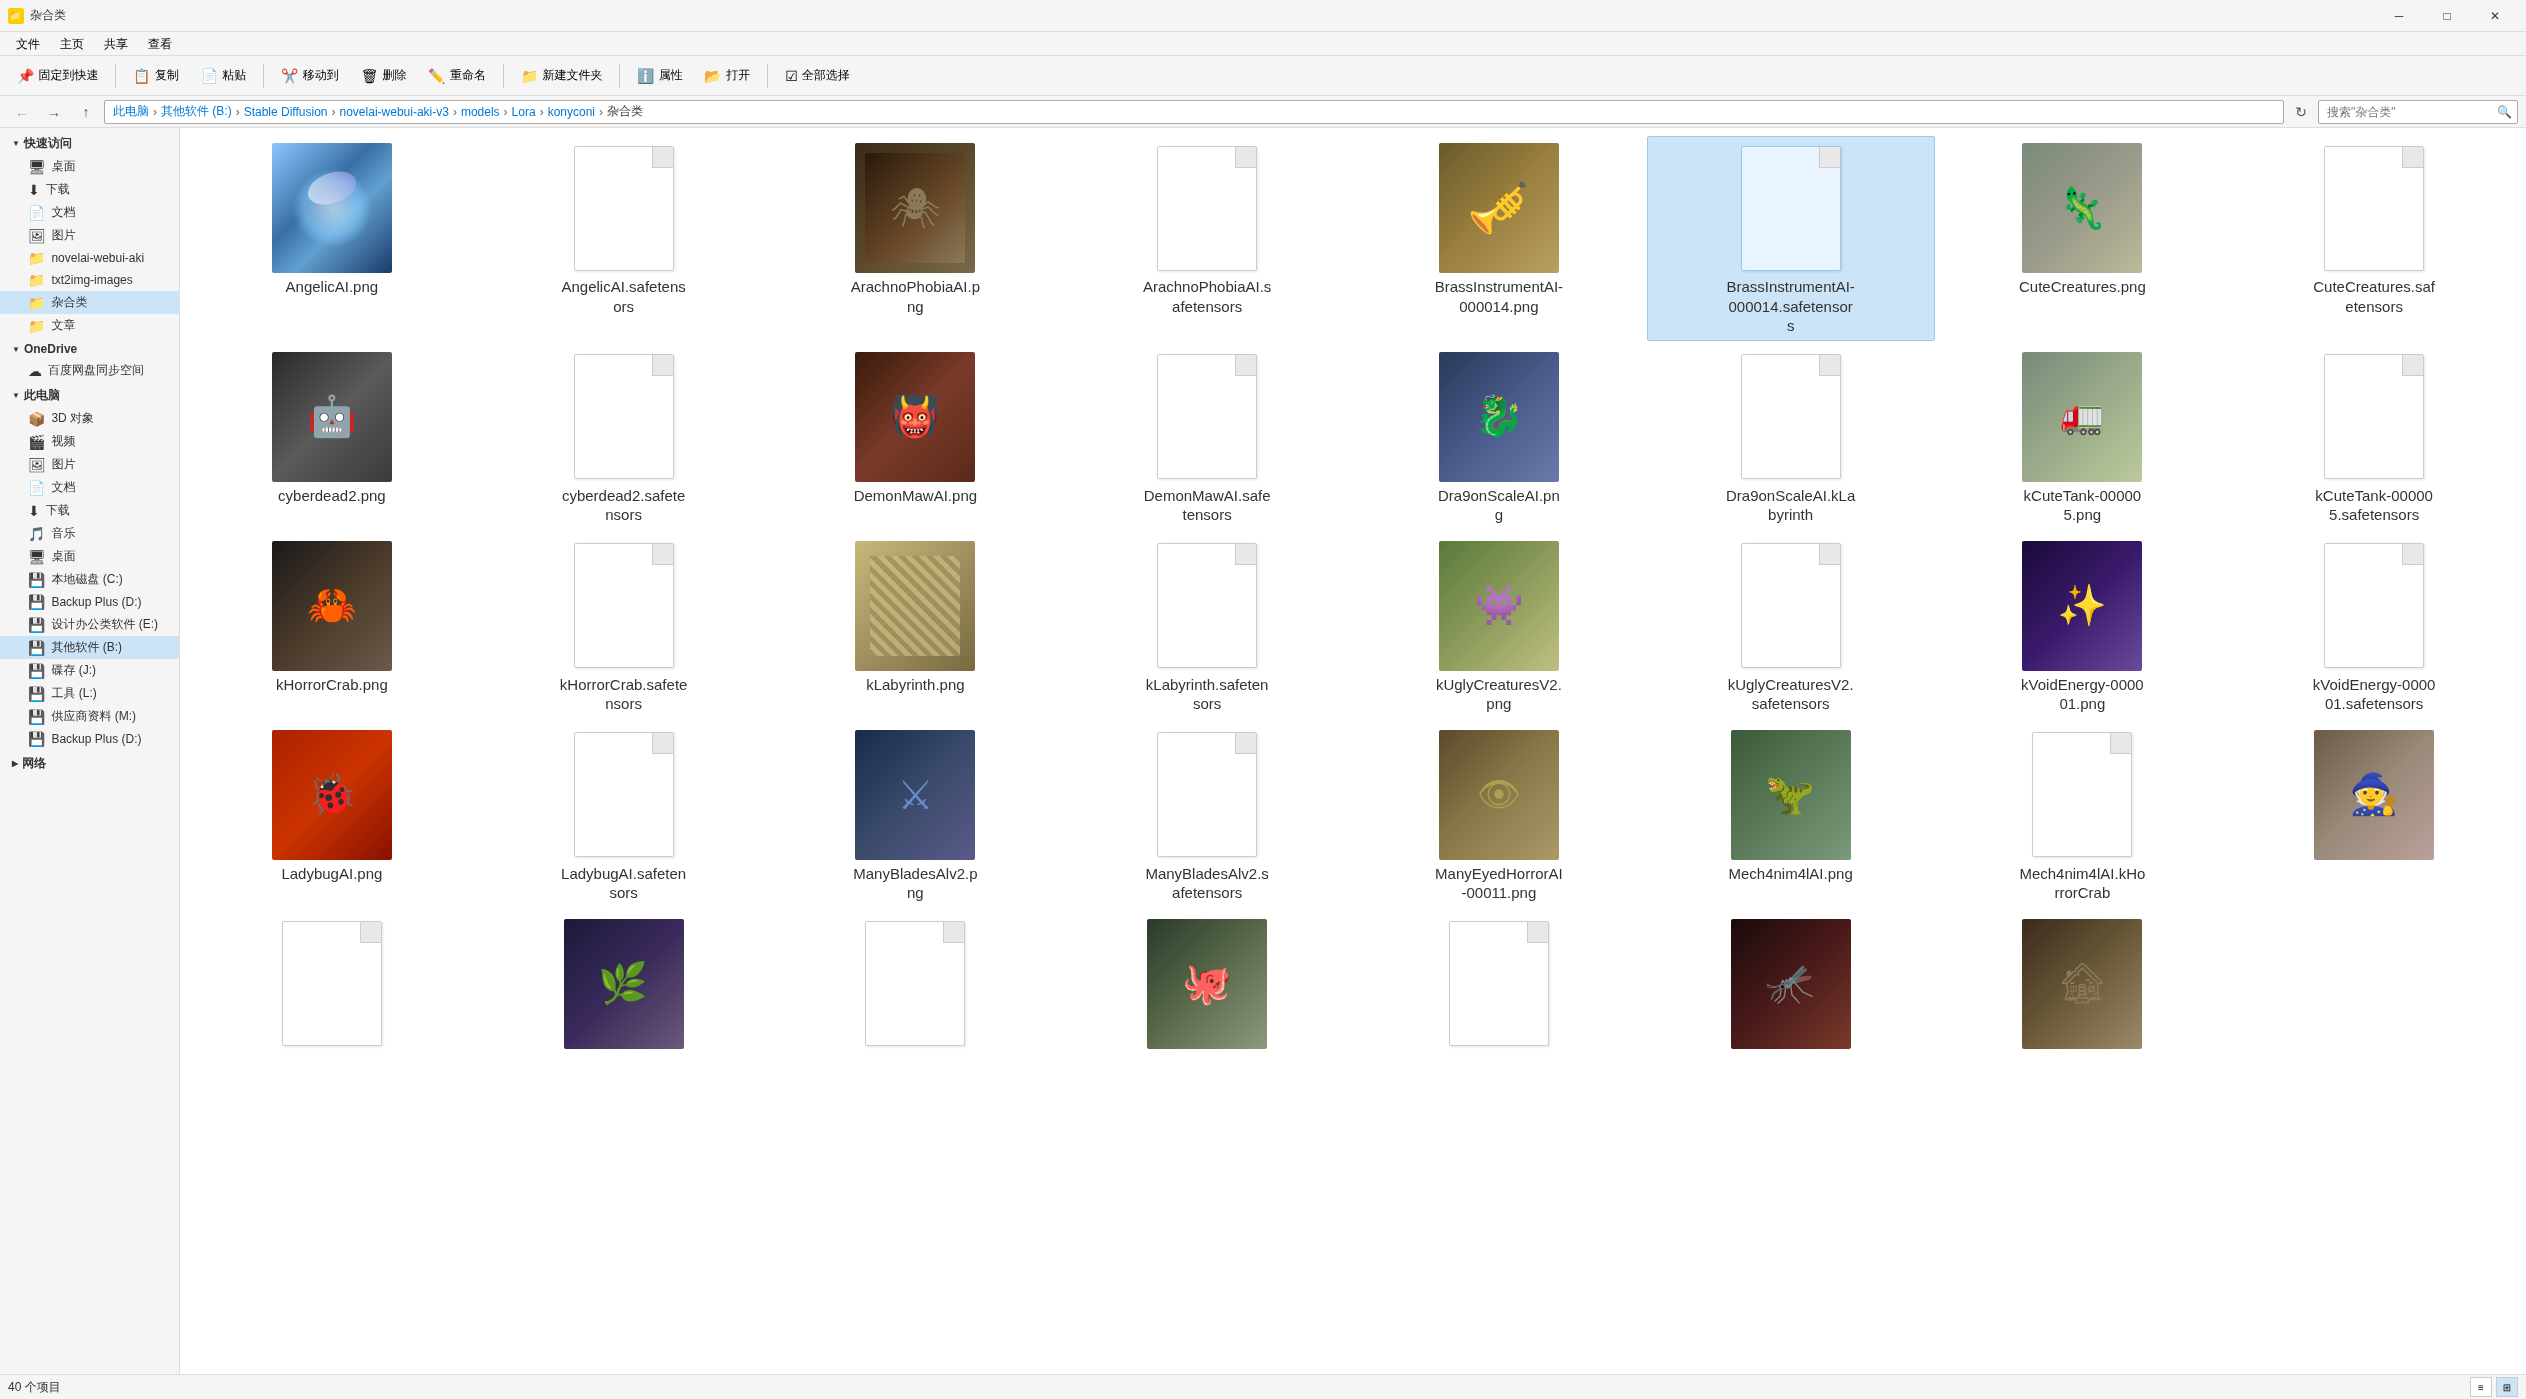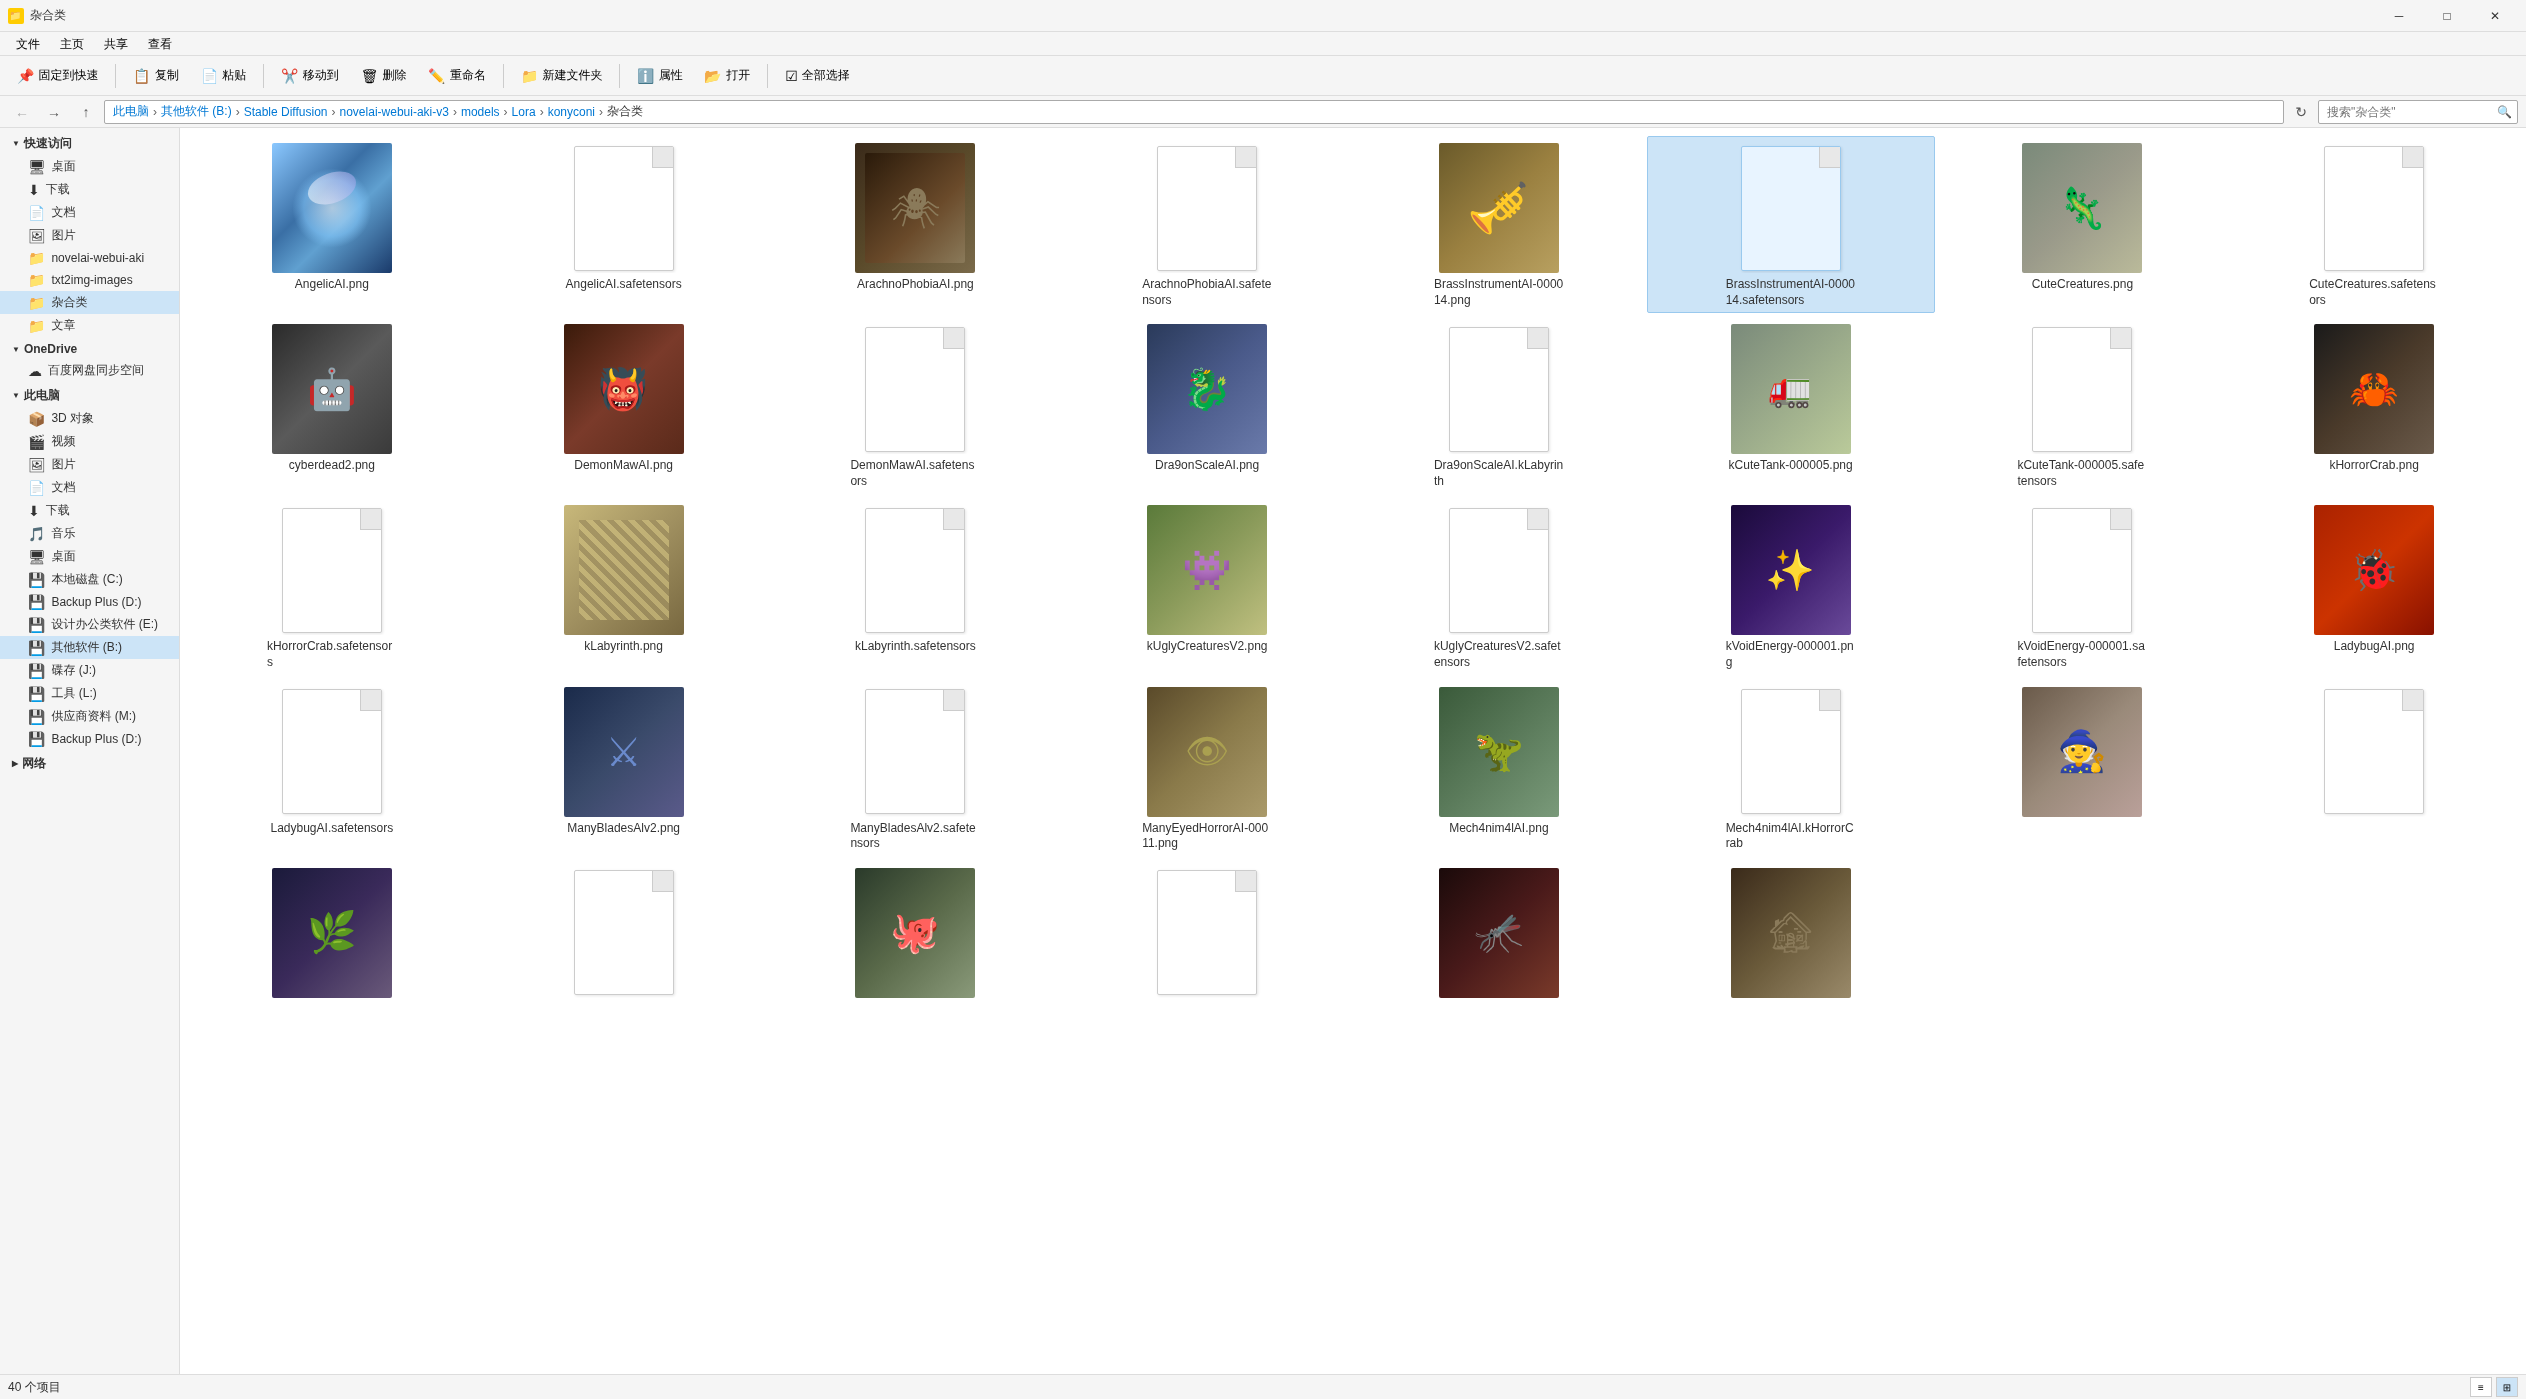--- a/index.html
+++ b/index.html
@@ -177,21 +177,22 @@
     .file-thumb-blank::before {
       content: '';
       position: absolute;
       top: 0; right: 0;
       width: 20px; height: 20px;
       border-bottom: 1px solid #ccc;
       border-left: 1px solid #ccc;
       background: #e8e8e8;
     }
     .file-name {
-      font-size: 12px;
+      font-size: 15px;
+      text-align: center;
       word-break: break-all;
       max-width: 130px;
       color: #333;
       line-height: 1.3;
     }
 
     
     .status-bar {
       height: 24px;
       background: #f5f5f5;
@@ -503,20 +504,26 @@
 
       <div class="file-item">
         <div class="file-thumb">
           <div style="width:120px;height:130px;background:linear-gradient(135deg,#2a2a2a 0%,#5a5a5a 50%,#3a3a3a 100%);border-radius:2px;overflow:hidden;display:flex;align-items:center;justify-content:center;">
             <div style="color:#888;font-size:40px;">🤖</div>
           </div>
         </div>
         <span class="file-name">cyberdead2.png</span>
       </div>
 
+      <div class="file-item">
+        <div class="file-thumb">
+          <div class="file-thumb-blank"></div>
+        </div>
+        <span class="file-name">cyberdead2.safetensors</span>
+      </div>
 
       <div class="file-item">
         <div class="file-thumb">
           <div style="width:120px;height:130px;background:linear-gradient(135deg,#3a1a0a 0%,#7a3a2a 50%,#5a2a1a 100%);border-radius:2px;overflow:hidden;display:flex;align-items:center;justify-content:center;">
             <div style="color:#cc4422;font-size:40px;">👹</div>
           </div>
         </div>
         <span class="file-name">DemonMawAI.png</span>
       </div>
 

